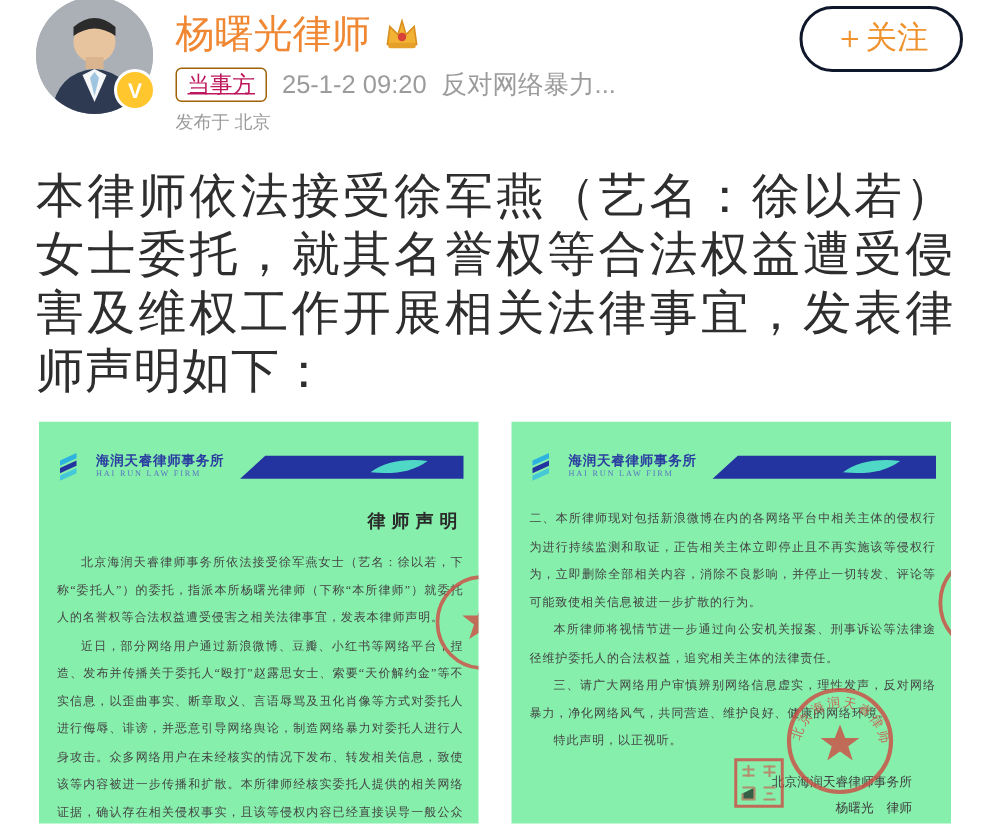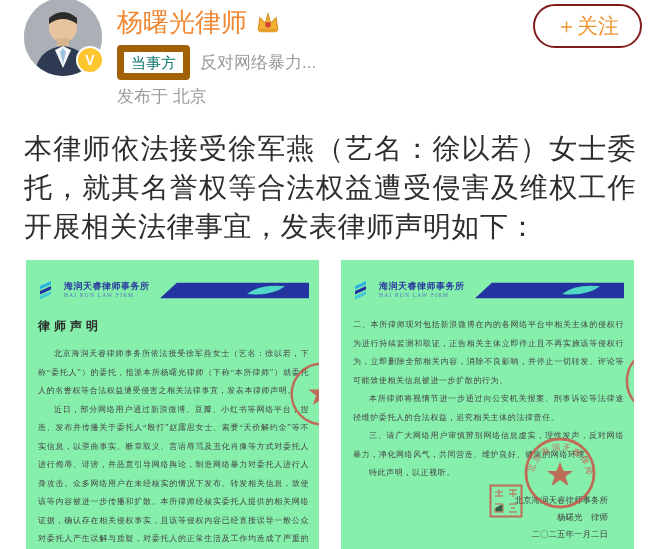--- a/index.html
+++ b/index.html
@@ -15,50 +15,50 @@
     position:absolute;right:-2px;bottom:2px;width:24px;height:24px;border-radius:50%;
     background:#ffc62e;border:2px solid #fff;color:#fff;font-weight:bold;font-size:14px;
     display:flex;align-items:center;justify-content:center;
   }
   .head-info{margin-left:15px;padding-top:2px;}
   .name-row{display:flex;align-items:center;gap:8px;}
   .username{font-size:26px;color:#ef8733;line-height:32px;}
   .crown{width:26px;height:26px;display:inline-block;}
   .meta-row{display:flex;align-items:center;gap:10px;margin-top:7px;}
   .party-badge{
-    font-size:15px;color:#0f766e;border:7px solid #a16207;border-radius:4px;
-    padding:1px 7px;line-height:19px;
+    font-size:15px;color:#be185d;border:1px solid #a16207;border-radius:4px;
+    padding:1px 7px;line-height:19px;text-decoration:underline;
   }
   .meta-text{font-size:17px;color:#9b9b9b;}
-  .from-row{margin-top:5px;font-size:17px;color:#9b9b9b;}
+  .from-row{margin-top:5px;font-size:12px;color:#9b9b9b;}
   .follow-btn{
     position:absolute;right:18px;top:4px;background:#fff;
-    border:2px solid #7f1d1d;color:#f0932e;font-size:21px;
+    border:2px solid #0f172a;color:#f0932e;font-size:21px;
     padding:8px 21px;border-radius:26px;line-height:24px;cursor:pointer;
     font-family:"Liberation Sans",sans-serif;
   }
   
   .post-text{
-    margin:21px 24px 0 24px;font-size:28px;line-height:39px;color:#2e2e2e;
+    margin:21px 24px 0 24px;font-size:32px;line-height:39px;color:#2e2e2e;
     letter-spacing:.5px;text-align:justify;
   }
   
   .doc-row{margin:14px 26px 0 26px;display:flex;gap:22px;height:300px;overflow:hidden;}
   .doc{
     flex:1;position:relative;overflow:hidden;background:#86efac;
     padding:18px 10px 0 12px;font-family:"Liberation Serif",serif;cursor:pointer;
   }
   .doc-header{display:flex;align-items:center;height:24px;}
   .firm-logo{width:22px;height:20px;flex:0 0 22px;}
   .firm-names{margin-left:4px;line-height:1;white-space:nowrap;}
   .firm-cn{font-size:9px;font-weight:bold;color:#2b3da1;letter-spacing:.5px;display:block;}
   .firm-en{font-size:5.5px;color:#5a74c0;letter-spacing:1.2px;display:block;margin-top:2px;}
   .ribbon{flex:1;height:17px;margin-left:7px;}
   .doc-title{
-    text-align:left;font-weight:bold;font-size:12px;letter-spacing:4px;
+    text-align:right;font-weight:bold;font-size:12px;letter-spacing:4px;
     margin:16px 0 10px 0;color:#2a2a2a;
   }
   .doc-body{position:relative;z-index:2;}
   .doc-body p{
     font-size:8px;line-height:18.5px;text-align:justify;text-indent:2em;
     letter-spacing:.6px;margin:0;color:#454545;
   }
   .doc-body.continuation{margin-top:14px;}
   .doc-body.continuation p:first-child{text-indent:0;}
   .signature{
@@ -91,20 +91,21 @@
     <div class="name-row">
       <span class="username">杨曙光律师</span>
       <svg class="crown" viewBox="0 0 24 24">
         <path d="M3 19 L4.5 8 L9.5 13 L12 4.5 L14.5 13 L19.5 8 L21 19 Z" fill="#f2b233" stroke="#d98f1f" stroke-width="1"></path>
         <rect x="3.5" y="18" width="17" height="3.4" rx="1.4" fill="#e5a02a"></rect>
         <circle cx="12" cy="14.5" r="2.6" fill="#d8403a"></circle>
       </svg>
     </div>
     <div class="meta-row">
       <span class="party-badge">当事方</span>
+      <span class="meta-text">25-1-2 09:20</span>
       <span class="meta-text">反对网络暴力...</span>
     </div>
     <div class="from-row">发布于 北京</div>
   </div>
   <button class="follow-btn">＋关注</button>
 </div>
 
 <div class="post-text">本律师依法接受徐军燕（艺名：徐以若）女士委托，就其名誉权等合法权益遭受侵害及维权工作开展相关法律事宜，发表律师声明如下：</div>
 
 <div class="doc-row">

